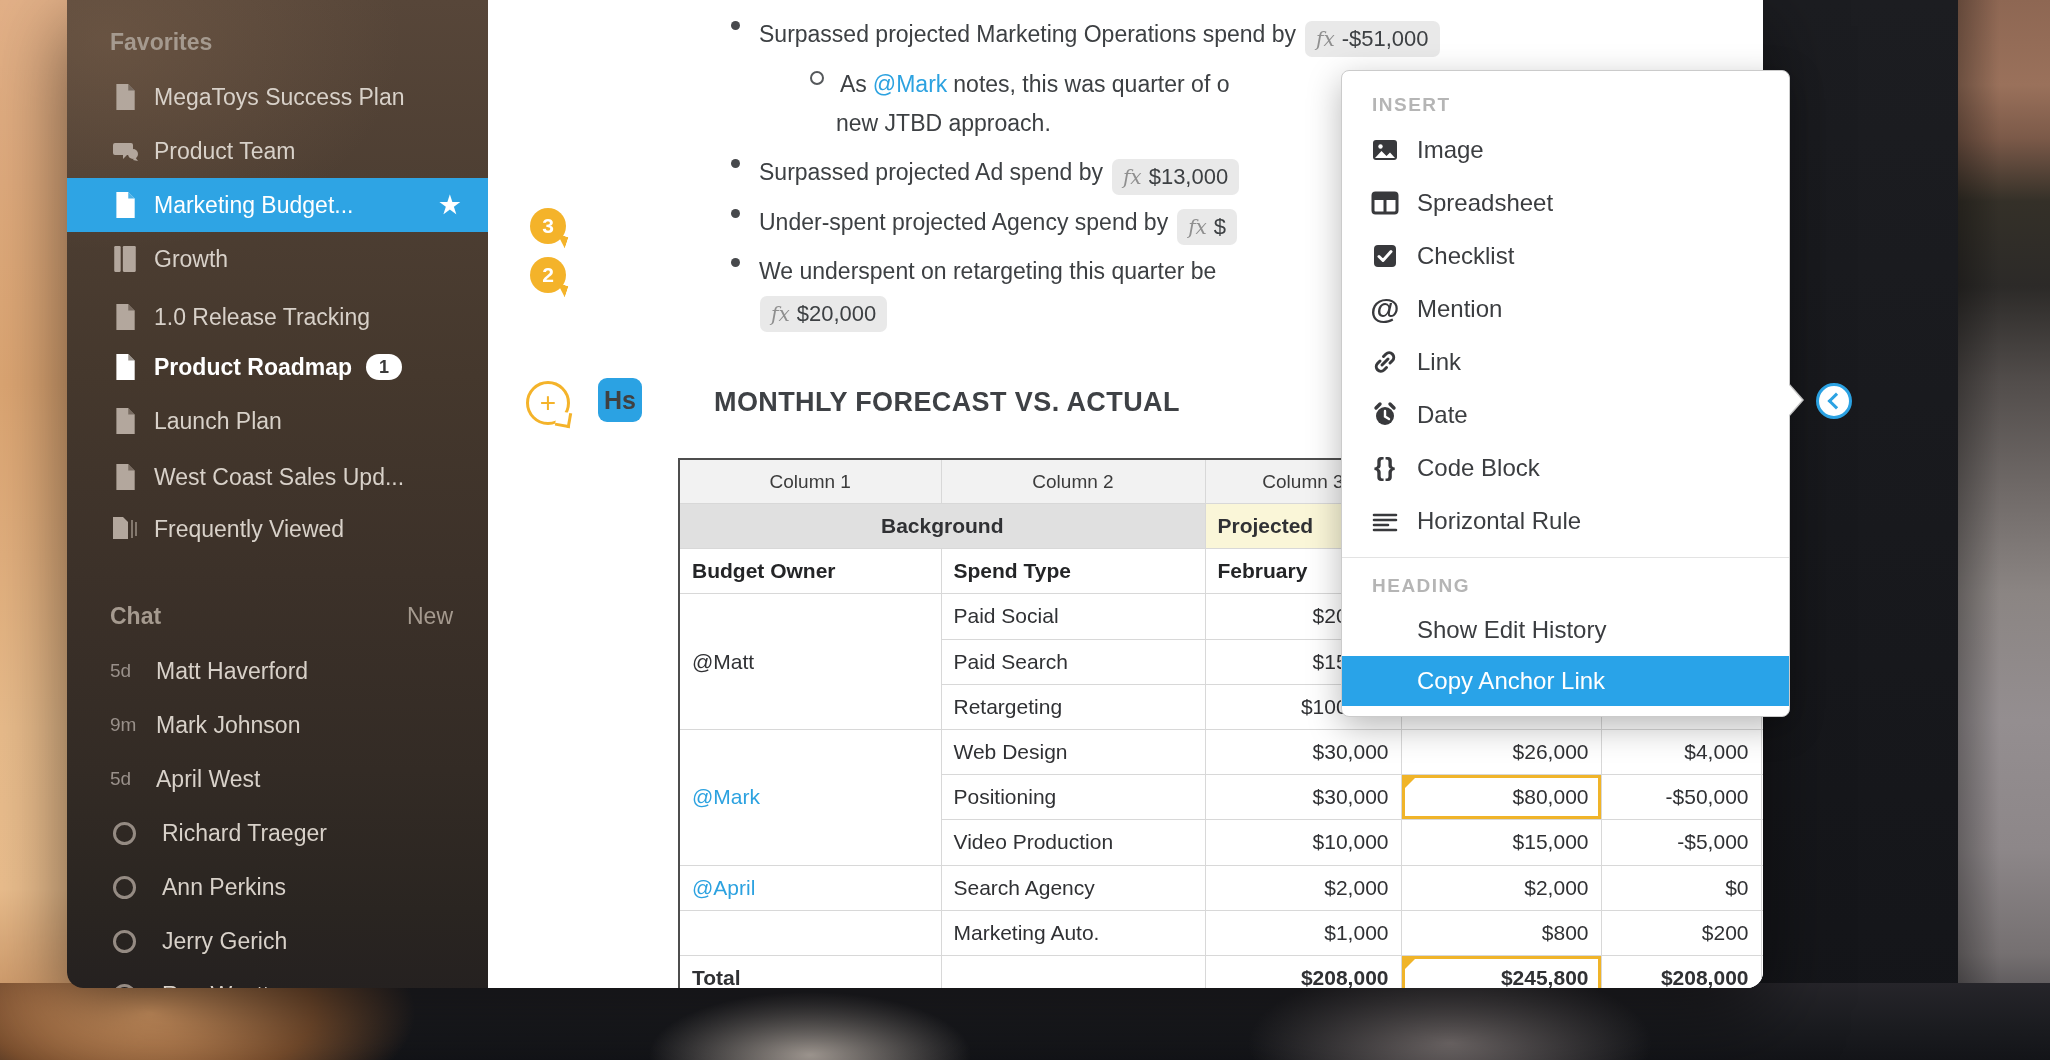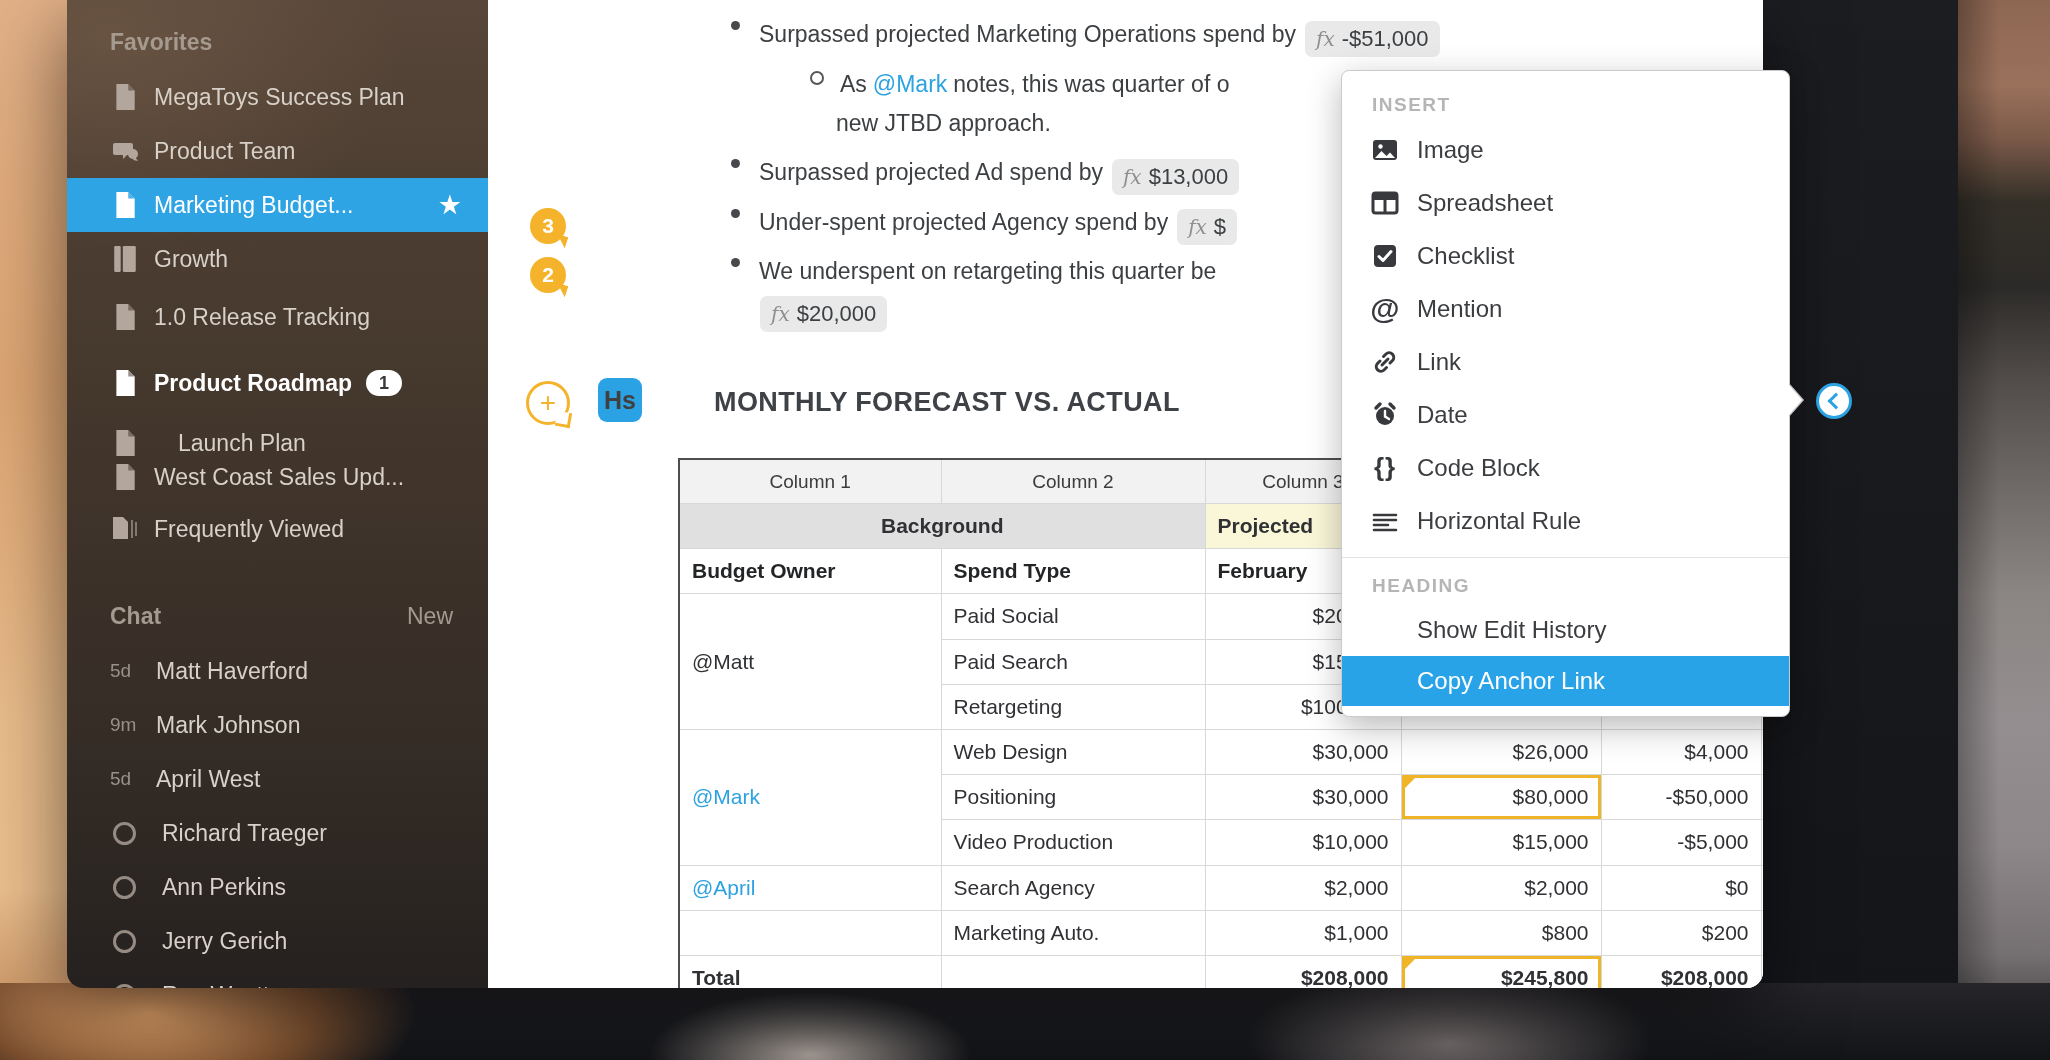--- a/index.html
+++ b/index.html
@@ -168,32 +168,32 @@
       <div class="s-row" style="top:290px;">
         <span class="s-icon">
           <svg width="26" height="28" viewBox="0 0 24 26">
               <path fill="currentColor" d="M4 1h11l6 6v18H4z"></path>
               <path fill="#473a30" d="M15 1v6h6z" opacity=".55"></path>
             </svg>
         </span>
         <span class="s-label">1.0 Release Tracking</span>
       </div>
 
-      <div class="s-row bold" style="top:356px;">
+      <div class="s-row bold" style="top:340px;">
         <span class="s-icon">
           <svg width="26" height="28" viewBox="0 0 24 26">
               <path fill="currentColor" d="M4 1h11l6 6v18H4z"></path>
               <path fill="#473a30" d="M15 1v6h6z" opacity=".55"></path>
             </svg>
         </span>
         <span class="s-label">Product Roadmap</span>
         <span class="s-badge">1</span>
       </div>
 
-      <div class="s-row" style="top:416px;gap:24px;">
+      <div class="s-row" style="top:394px;">
         <span class="s-icon">
           <svg width="26" height="28" viewBox="0 0 24 26">
               <path fill="currentColor" d="M4 1h11l6 6v18H4z"></path>
               <path fill="#473a30" d="M15 1v6h6z" opacity=".55"></path>
             </svg>
         </span>
         <span class="s-label">Launch Plan</span>
       </div>
 
       <div class="s-row" style="top:450px;">

